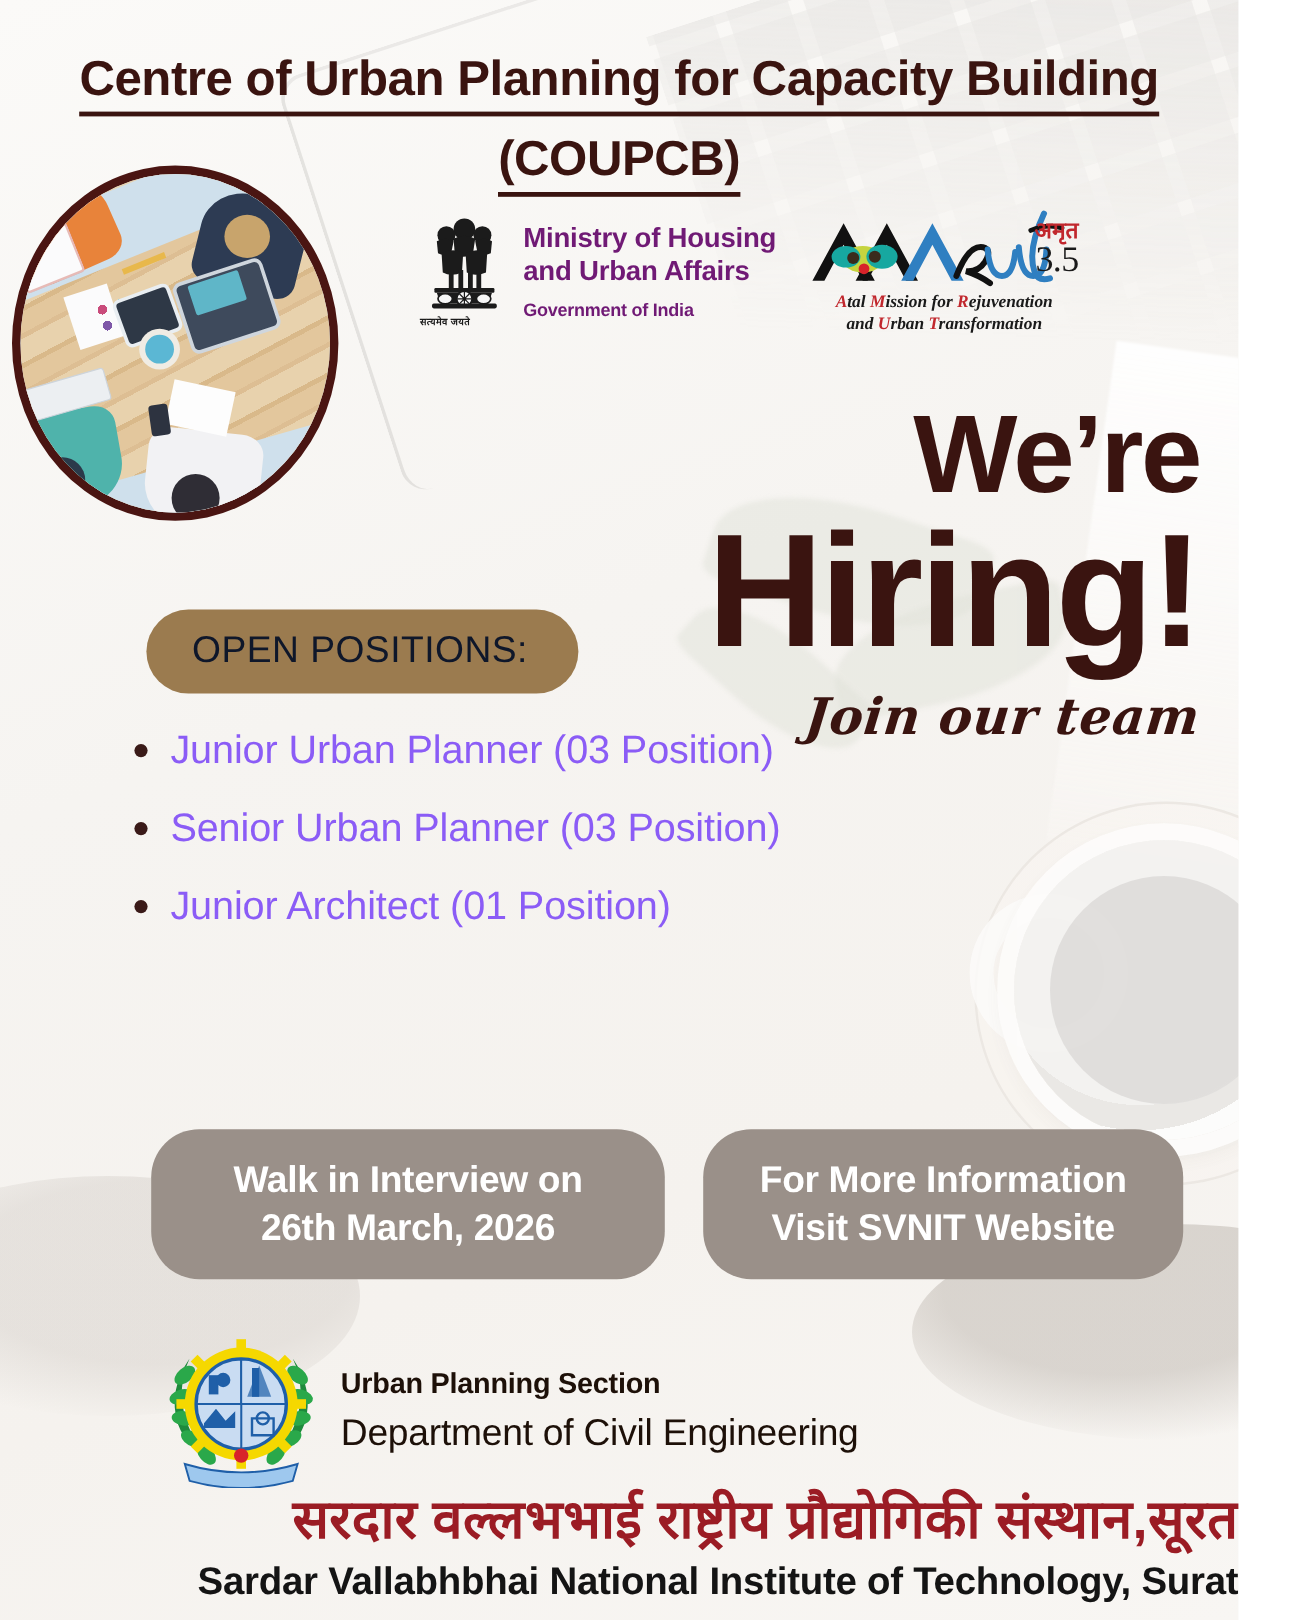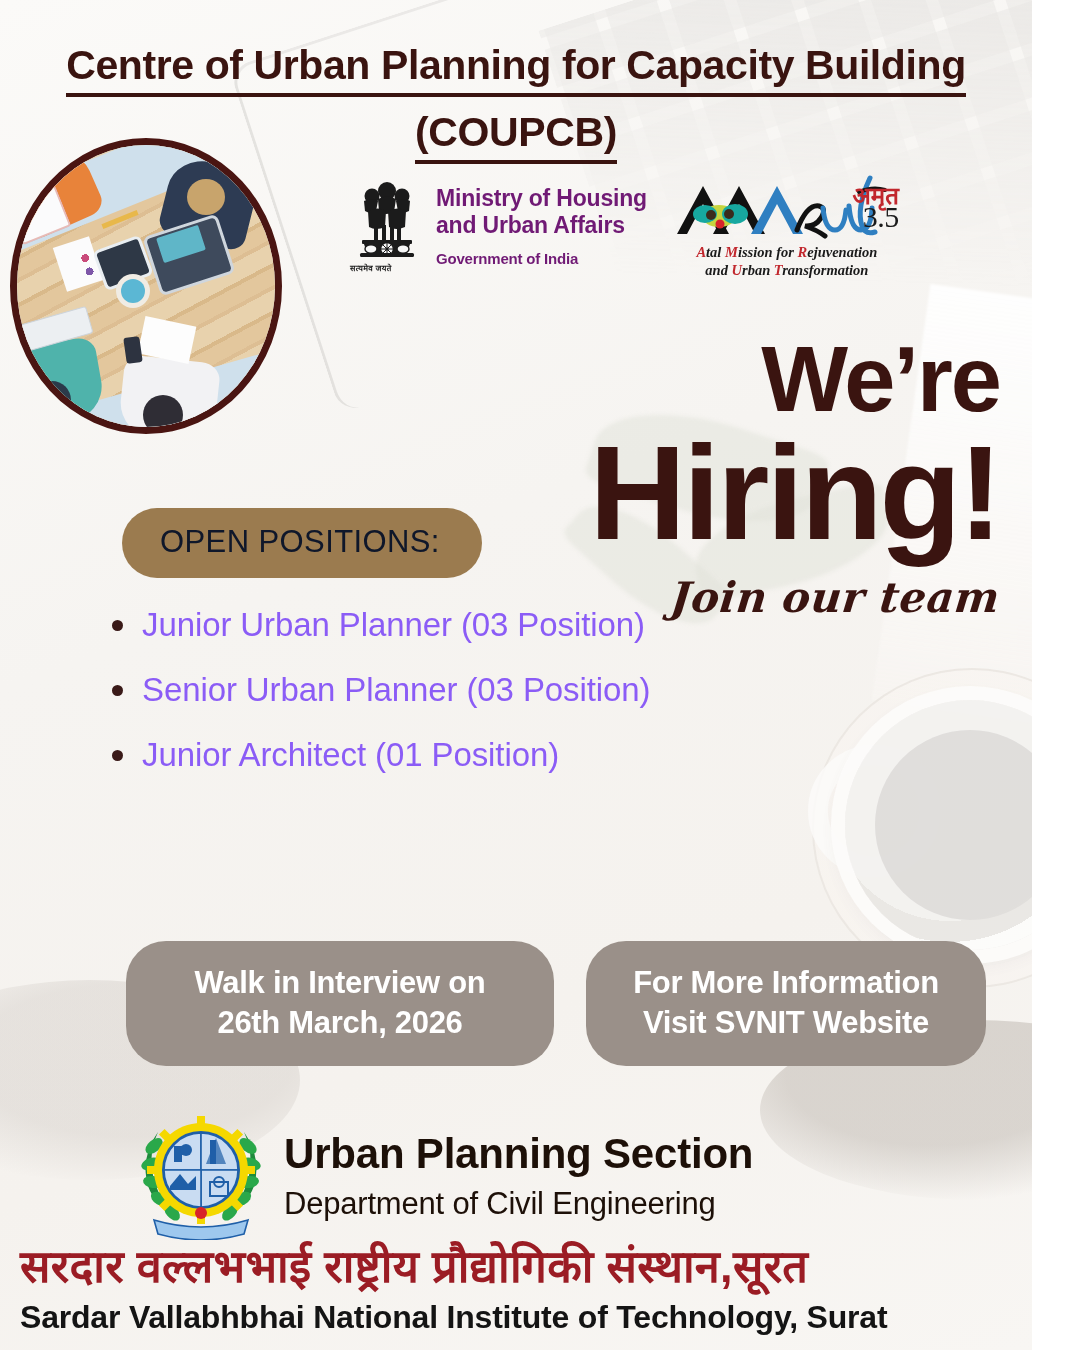--- a/index.html
+++ b/index.html
@@ -204,21 +204,21 @@
     font-size: 8px; font-weight: 700; color: #1b1b1b; letter-spacing: .3px; margin-top: 1px;
   }
   .moh-text { color: #701a75; }
   .moh-l1 { font-size: 23px; font-weight: 700; line-height: 1.16; letter-spacing: -.2px; }
   .moh-l2 { font-size: 15px; font-weight: 700; margin-top: 11px; letter-spacing: -.2px; }
 
   .amrut { position: relative; width: 228px; height: 108px; }
   .amrut-mark { position: absolute; left: 0; top: 0; }
   .amrut-hindi {
     position: absolute; right: 2px; top: 6px;
-    font-size: 24px; font-weight: 700; color: #c1272d;
+    font-size: 19px; font-weight: 700; color: #c1272d;
     font-family: "Liberation Serif", serif;
   }
   .amrut-ver {
     position: absolute; right: 2px; top: 28px;
     font-size: 30px; font-weight: 400; color: #1a1a1a;
     font-family: "Liberation Serif", serif; letter-spacing: -.5px;
   }
   .amrut-tag {
     position: absolute; left: 0; right: 0; bottom: 0;
     text-align: center;
@@ -322,28 +322,28 @@
   .footer-row {
     position: absolute;
     left: 140px; top: 1112px;
     display: flex;
     align-items: center;
     gap: 22px;
     z-index: 6;
   }
   .svnit-logo { width: 122px; height: 128px; position: relative; }
   .footer-text { color: #1d1008; }
-  .footer-l1 { font-size: 42px; font-weight: 700; letter-spacing: -.2px; }
+  .footer-l1 { font-size: 24px; font-weight: 700; letter-spacing: -.2px; }
   .footer-l2 { font-size: 31px; font-weight: 400; margin-top: 8px; letter-spacing: -.2px; }
 
   
   .banner {
     position: absolute;
     left: 0; right: 0; bottom: 14px;
-    text-align: left;
+    text-align: right;
     z-index: 6;
     padding-left: 20px;
   }
   .banner-hi {
     font-size: 45px;
     font-weight: 700;
     color: #9b1c24;
     font-family: "Liberation Sans", sans-serif;
     letter-spacing: .3px;
     line-height: 1.1;

